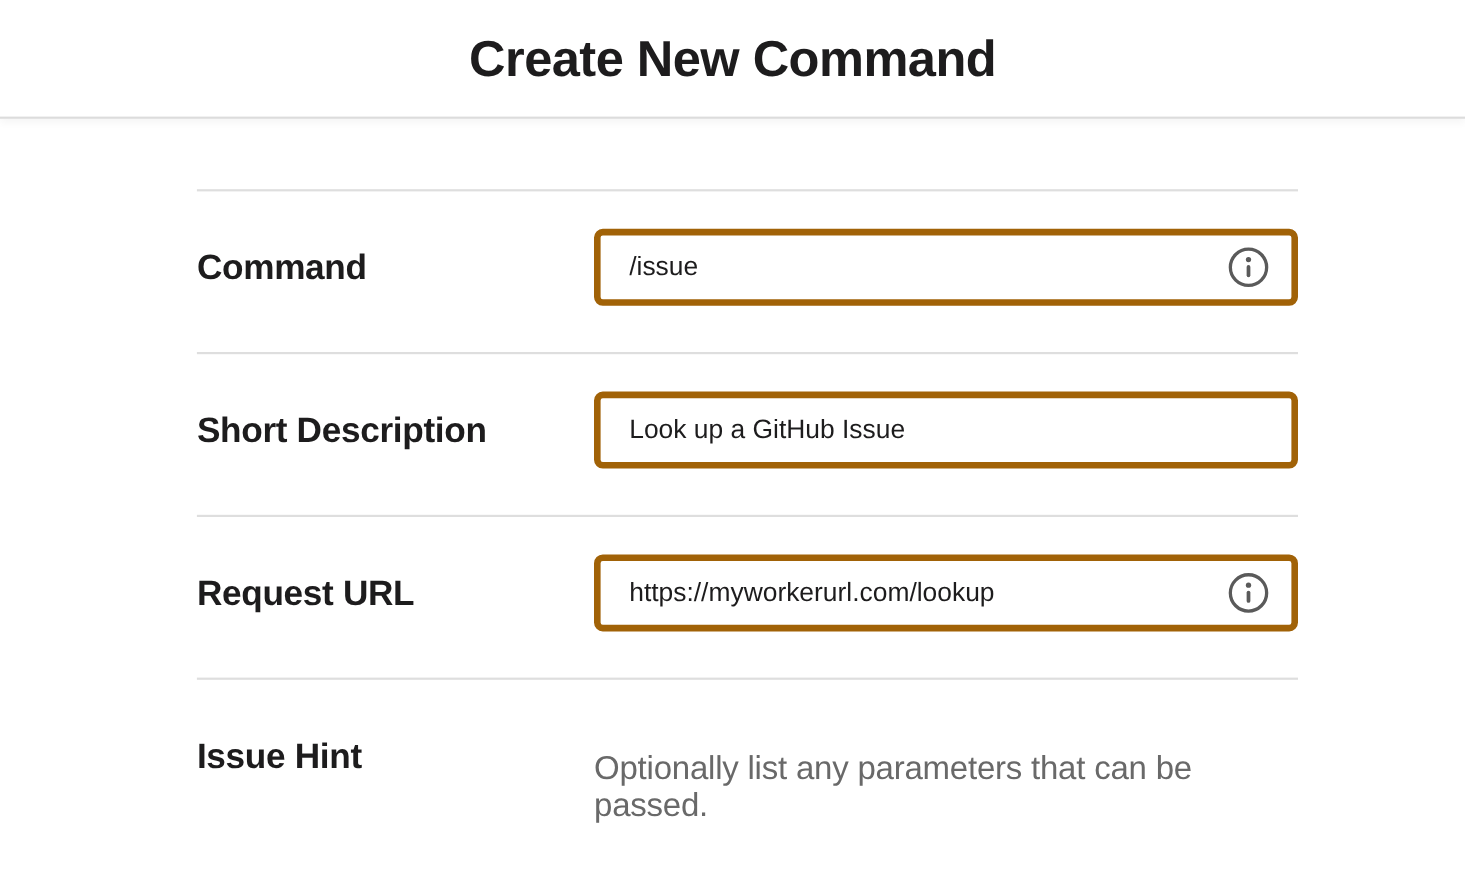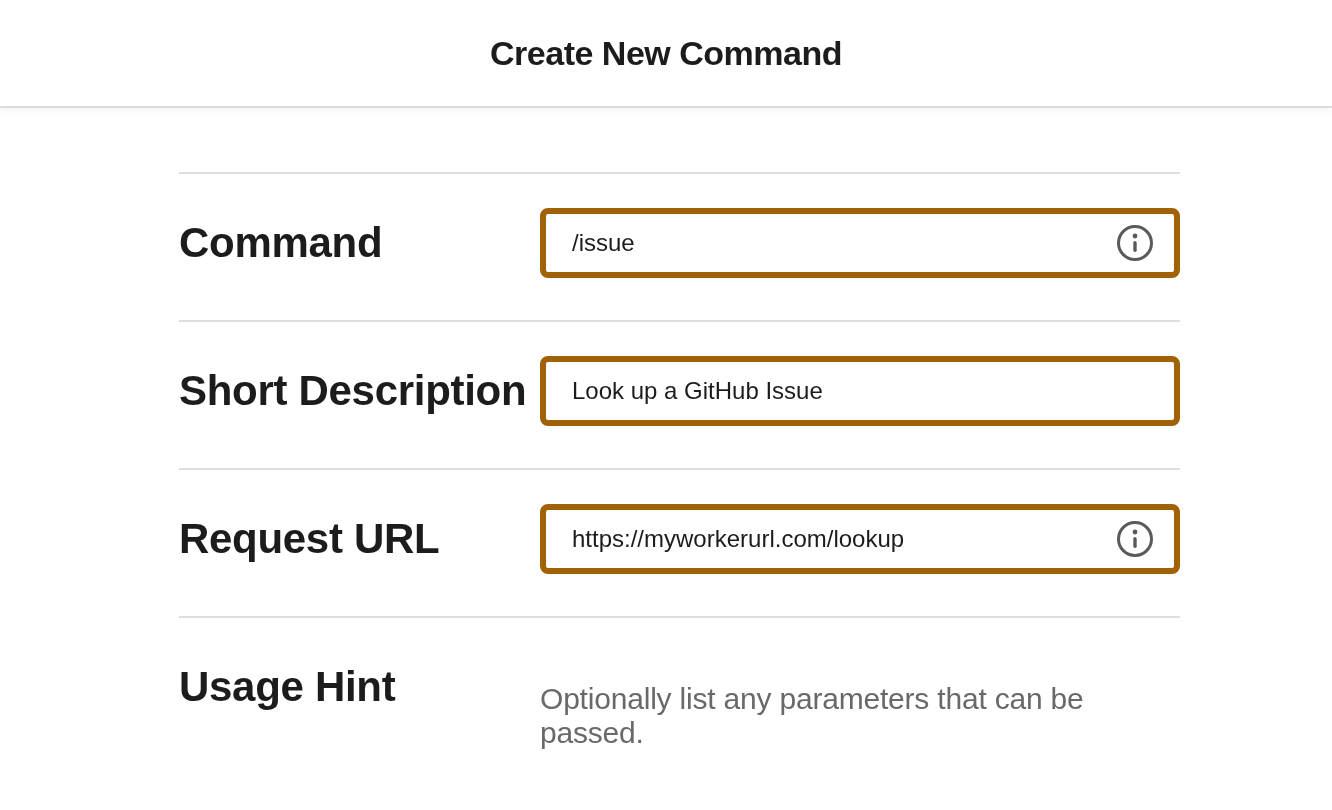--- a/index.html
+++ b/index.html
@@ -22,39 +22,39 @@
     background: #ffffff;
     border-bottom: 2px solid #dcdcdc;
     box-shadow: 0 4px 7px rgba(0,0,0,0.04);
     display: flex;
     align-items: center;
     justify-content: center;
     position: relative;
     z-index: 2;
   }
   .page-title {
-    font-size: 34px;
+    font-size: 46px;
     font-weight: bold;
     letter-spacing: -0.5px;
     margin: 0;
     color: #1d1c1d;
   }
   .form {
     margin: 64px 152px 0 179px; 
   }
   .form-row {
     border-top: 2px solid #dedede;
     padding: 34px 0 42px 0;
     display: flex;
     align-items: flex-start;
   }
   .row-label {
     width: 361px;
     flex: 0 0 361px;
-    font-size: 42px;
+    font-size: 32px;
     font-weight: bold;
     line-height: 70px; 
     color: #1d1c1d;
     letter-spacing: -0.3px;
   }
   .field-col {
     width: 640px;
     flex: 0 0 640px;
   }
   .input-wrap {
@@ -147,20 +147,20 @@
                 <circle cx="19" cy="12" r="2.4" fill="#5a5a5a"></circle>
                 <rect x="17.3" y="17" width="3.4" height="11" rx="1.7" fill="#5a5a5a"></rect>
               </svg>
             </span>
           </button>
         </div>
       </div>
     </div>
 
     <div class="form-row">
-      <div class="row-label">Usage Hint</div>
+      <div class="row-label">Issue Hint</div>
       <div class="field-col">
         <div class="helper-text">Optionally list any parameters that can be passed.</div>
       </div>
     </div>
 
   </div>
 </div>
 
 </body></html>

